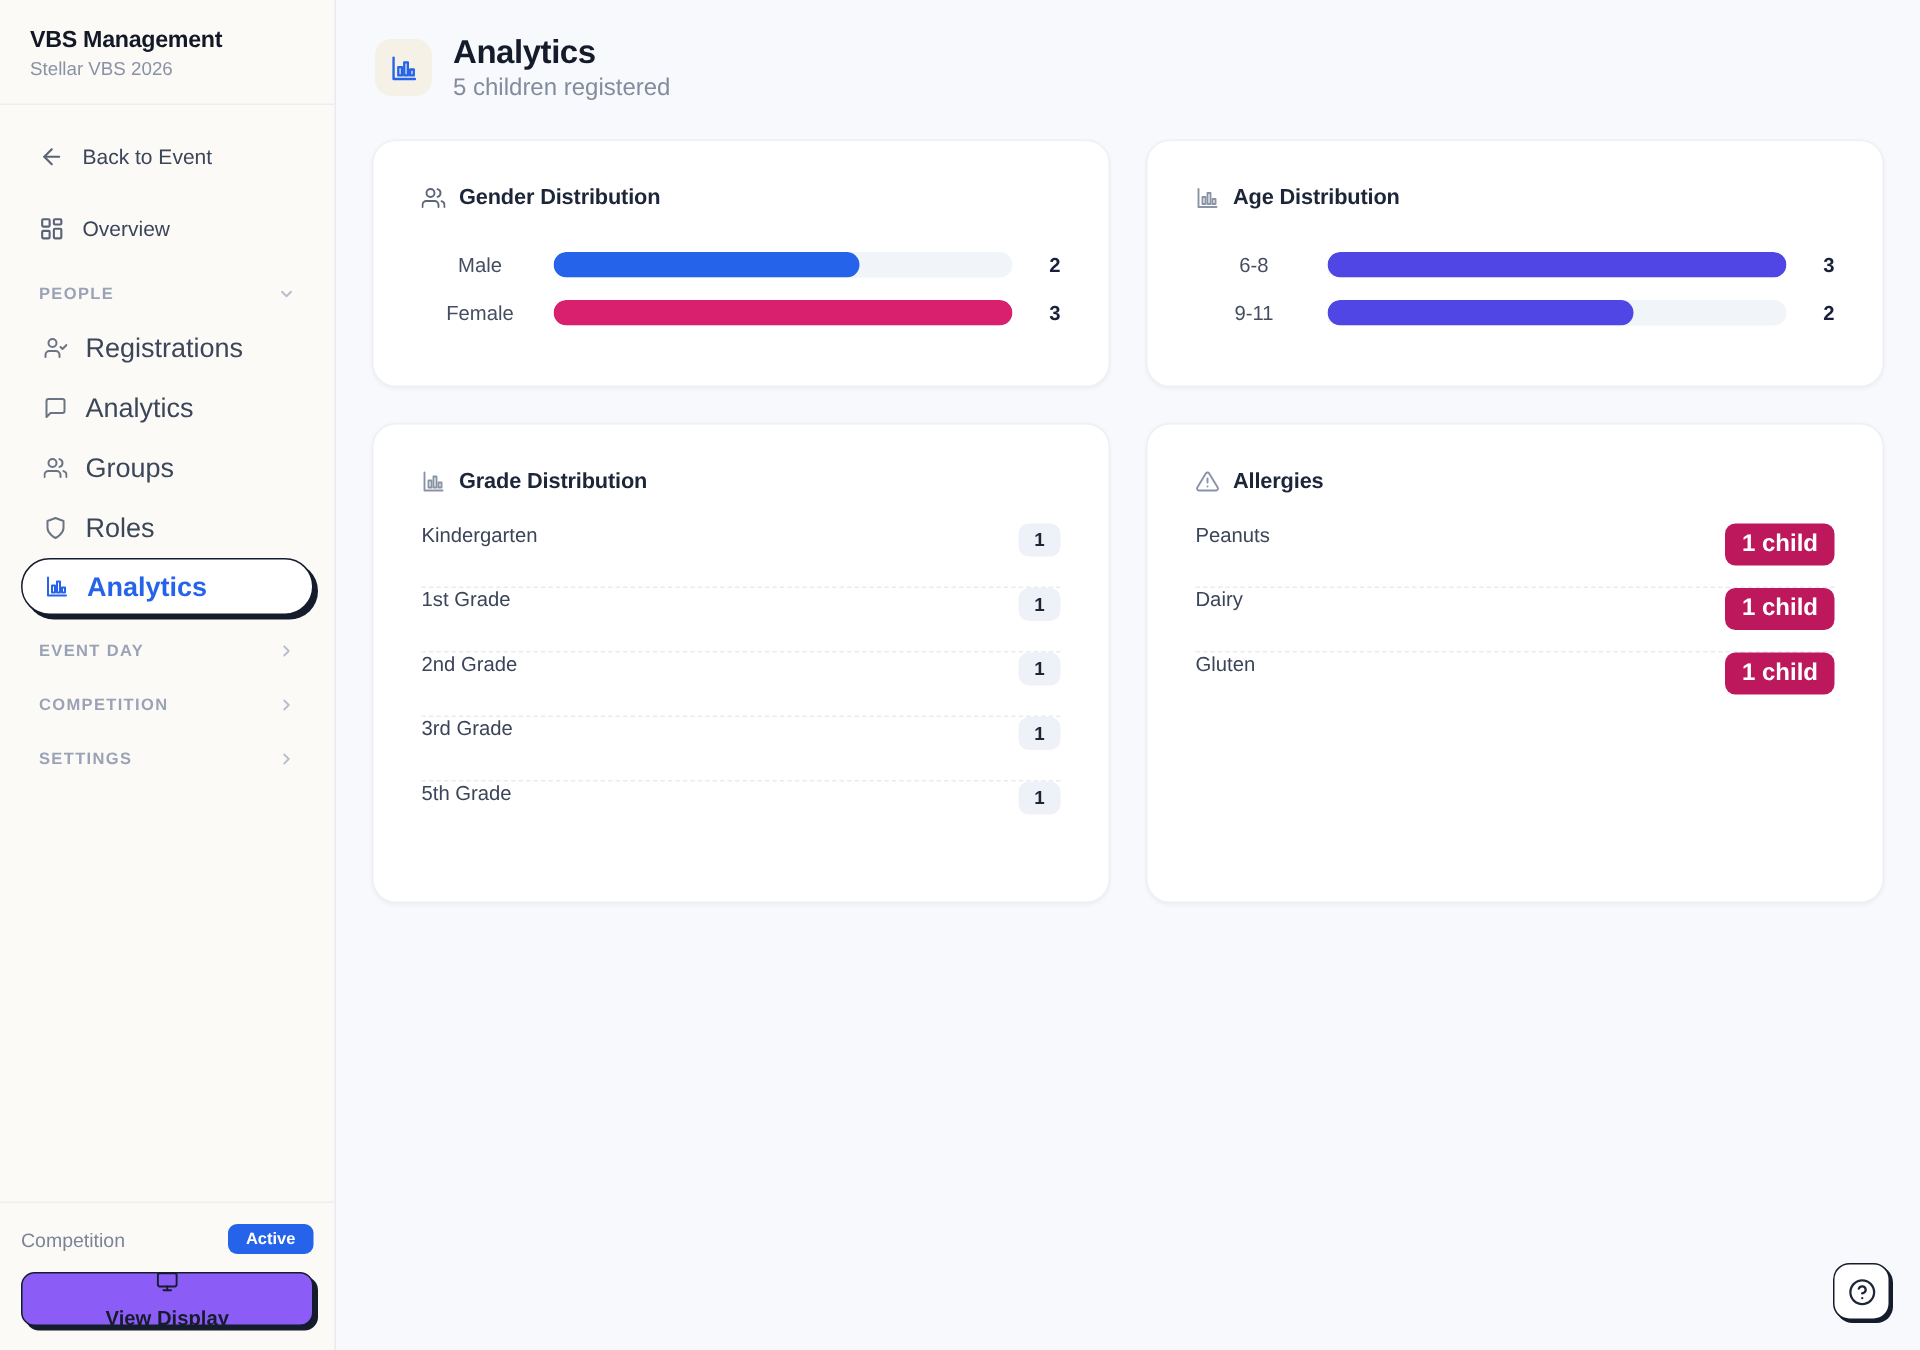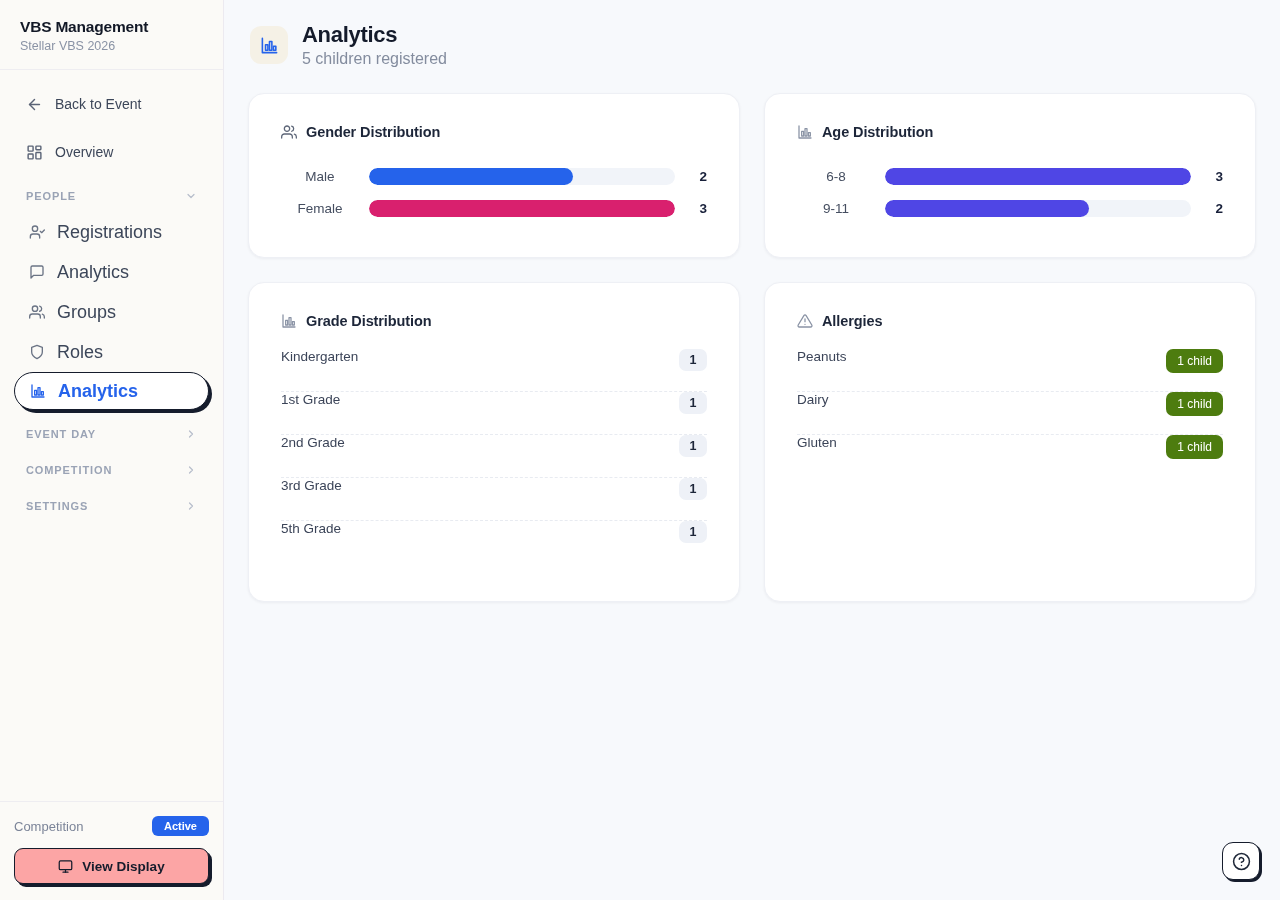--- a/index.html
+++ b/index.html
@@ -60,23 +60,23 @@
   }
   .foot-row { display: flex; align-items: center; justify-content: space-between; margin-bottom: 12px; }
   .foot-label { font-size: 13px; color: #7b8498; }
   .badge-active {
     background: #2563eb; color: #fff; font-size: 11px; font-weight: bold;
     padding: 4px 12px; border-radius: 6px; text-align: right;
   }
   .btn-display {
     display: flex; align-items: center; justify-content: center; gap: 9px;
     height: 36px; width: 100%;
-    background: #fca5a5; border: 1.8px solid #151c2c; border-radius: 9px;
+    background: #8b5cf6; border: 1.8px solid #151c2c; border-radius: 9px;
     box-shadow: 3px 3px 0 0 #151c2c;
-    font-size: 13.5px; font-weight: bold; color: #151c2c; cursor: pointer;
+    font-size: 13.5px; font-weight: bold; color: #151c2c; cursor: pointer; flex-direction: column;
   }
 
   
   .main { flex: 1 1 auto; height: 900px; position: relative; background: #f7f9fc; overflow: hidden; }
 
   .page-head { display: flex; align-items: center; gap: 14px; padding: 22px 24px 0 26px; }
   .head-icon {
     width: 38px; height: 38px; border-radius: 11px;
     background: #f5f1e6; display: flex; align-items: center; justify-content: center;
     flex: 0 0 38px;
@@ -113,21 +113,21 @@
     display: flex; align-items: flex-start; justify-content: space-between;
     height: 43px; border-bottom: 1px dashed #e8ebf1;
   }
   .list-row:last-child { border-bottom: none; }
   .list-name { font-size: 13.5px; color: #3b4458; }
   .count-badge {
     background: #eef1f7; color: #1d2639; font-size: 12.5px; font-weight: bold;
     min-width: 28px; text-align: center; padding: 4px 9px; border-radius: 7px;
   }
   .allergy-badge {
-    background: #4d7c0f; color: #fff; font-size: 12px; font-weight: normal;
+    background: #be185d; color: #fff; font-size: 16px; font-weight: bold;
     padding: 5px 11px; border-radius: 7px;
   }
 
   .help-btn {
     position: absolute; right: 20px; bottom: 20px;
     width: 38px; height: 38px; background: #fff;
     border: 1.8px solid #151c2c; border-radius: 11px;
     box-shadow: 2px 2px 0 0 #151c2c;
     display: flex; align-items: center; justify-content: center; cursor: pointer;
   }

